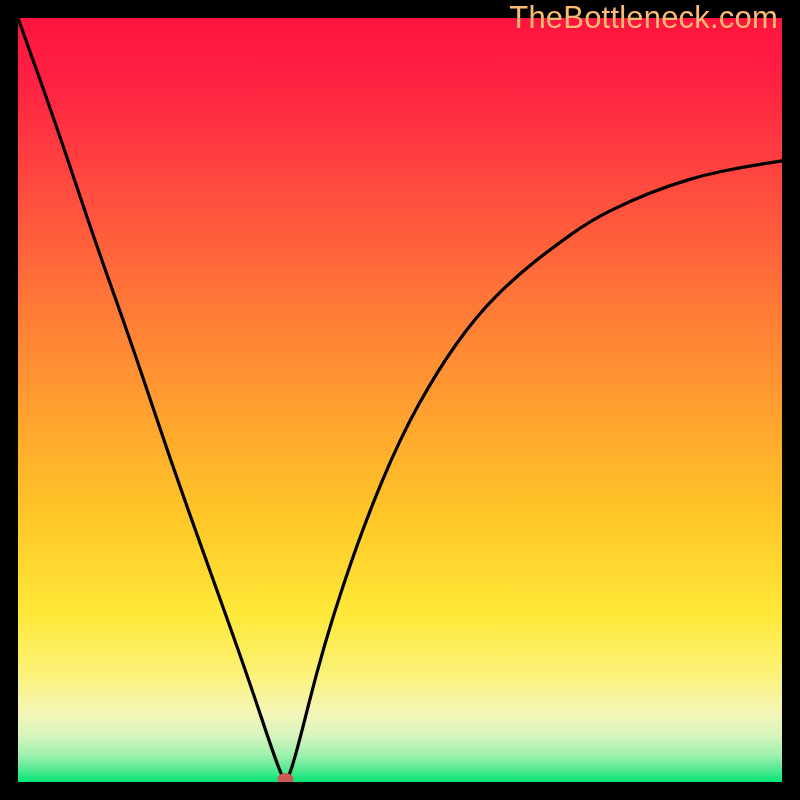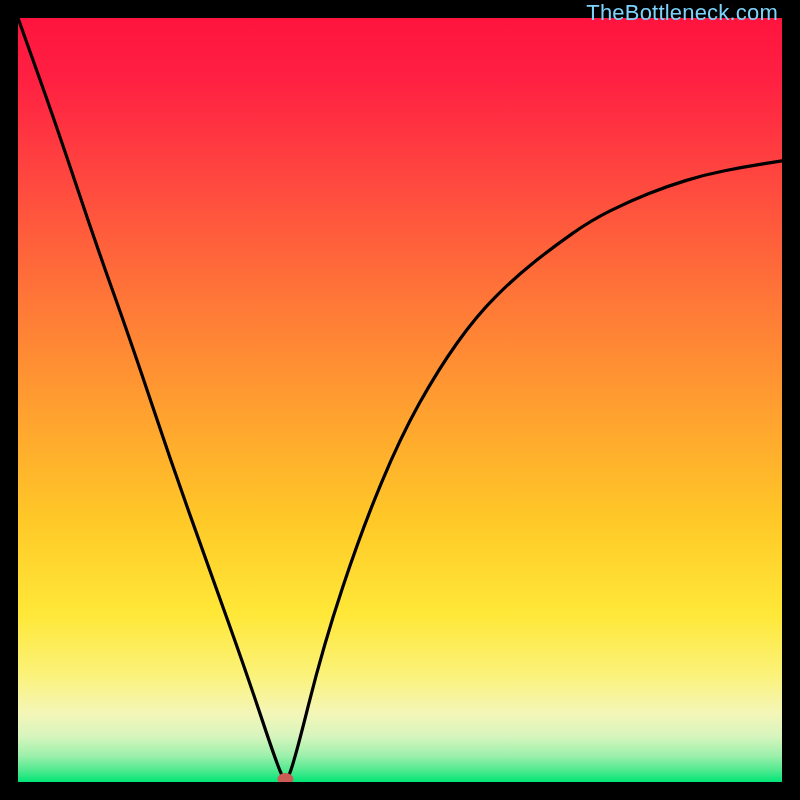--- a/index.html
+++ b/index.html
@@ -23,22 +23,22 @@
     position: absolute;
     left: 0;
     top: 0;
     width: 764px;
     height: 764px;
   }
   .watermark {
     position: absolute;
     top: 0px;
     right: 22px;
-    color: #7dd3fc;
-    font-size: 22px;
+    color: #fdba74;
+    font-size: 31px;
     font-weight: 500;
     letter-spacing: 0.2px;
   }
 </style>
 </head>
 <body>
 
 <div class="frame">
   <svg class="plot-area" viewBox="0 0 764 764">
     <defs>

